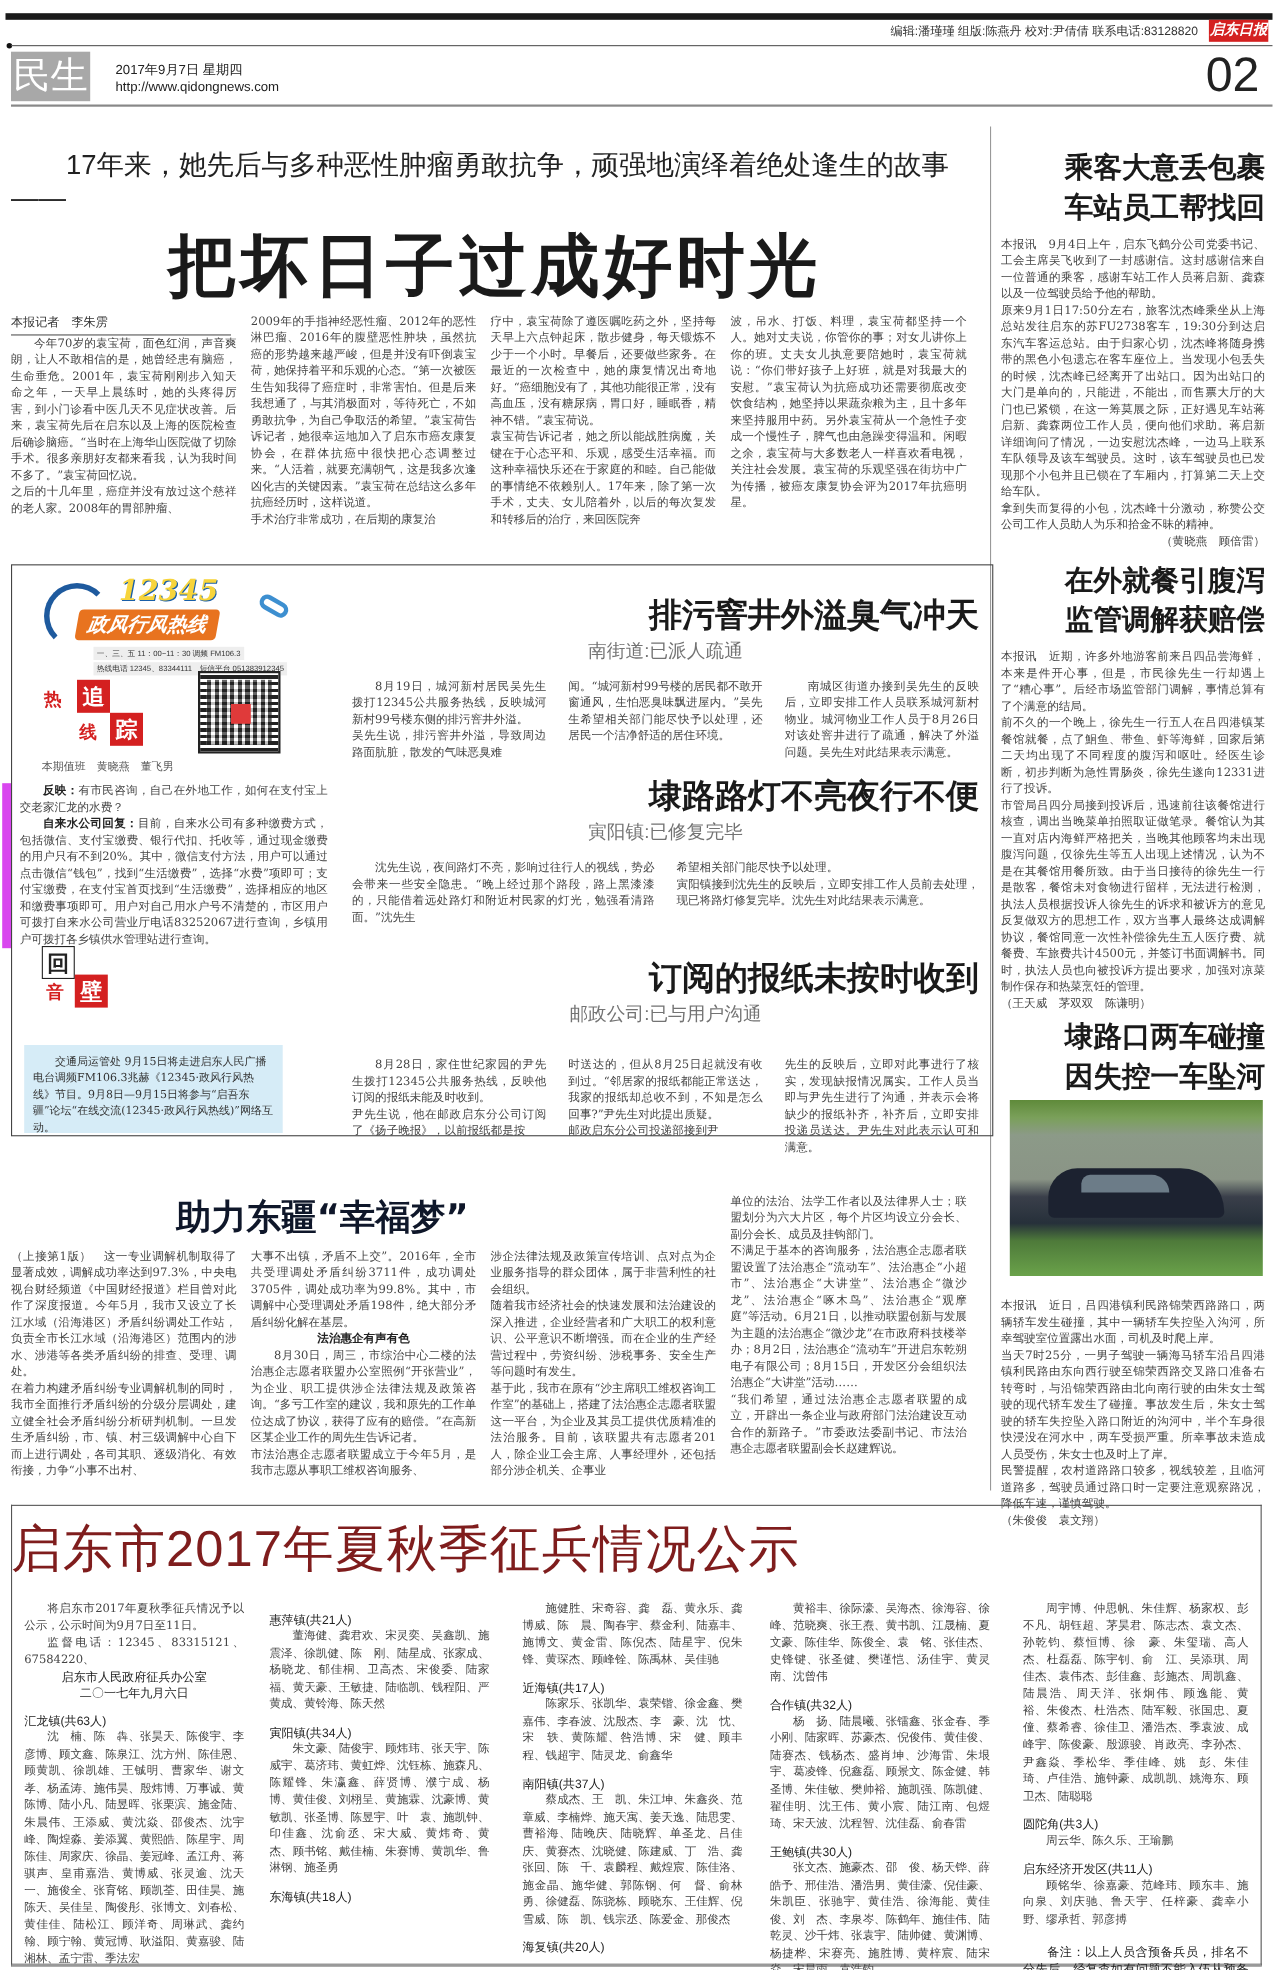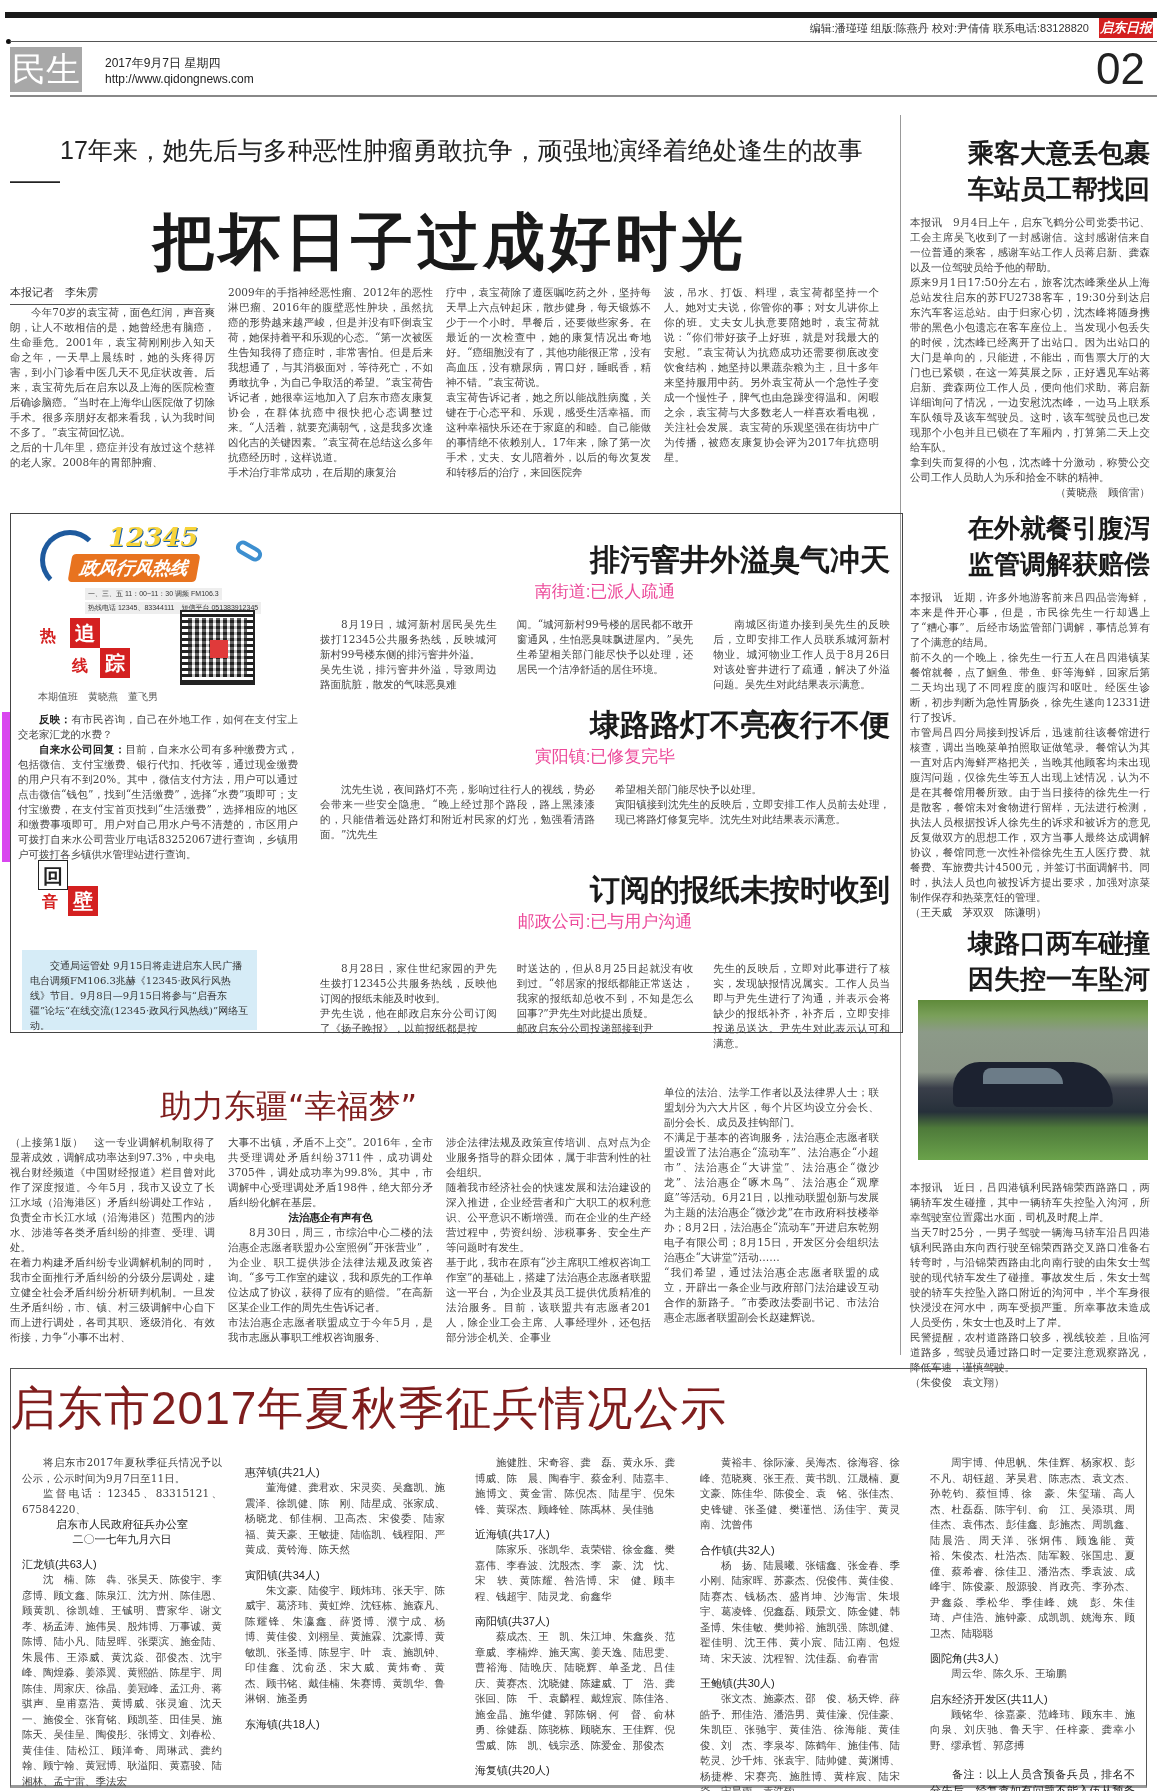--- a/index.html
+++ b/index.html
@@ -24,21 +24,21 @@
 .blueword{font-size:26px;font-weight:bold;color:#f7d43b;font-style:italic;text-shadow:1px 1px 0 #1a5fa8}
 .orange{background:#e8731f;color:#fff;font-size:18px;font-weight:bold;font-style:italic;padding:2px 10px;border-radius:4px;transform:skewX(-10deg);display:inline-block}
 .hotinfo{font-size:7px;color:#333;background:#eee;padding:1px 3px;font-family:"Liberation Sans",sans-serif}
 .redsq{background:#d42020;color:#fff;font-size:20px;font-weight:bold;width:30px;height:30px;text-align:center;line-height:30px}
 .qr{left:180px;top:610px;width:75px;height:75px;border:2px solid #222;background:
 repeating-linear-gradient(0deg,#222 0 3px,#fff 3px 6px),#fff}
 .qr-inner{position:absolute;inset:6px;background:repeating-linear-gradient(90deg,#222 0 4px,#fff 4px 7px);opacity:.7}
 .qr-center{position:absolute;left:28px;top:28px;width:18px;height:18px;background:#e03a3a}
 .feedback{left:2px;top:695px;width:296px;border-left:8px solid #d946ef;padding-left:8px}
 .bluebox{left:22px;top:950px;width:235px;height:80px;background:#d6ecf7;padding:8px;font-size:10px;line-height:15px;color:#333}
-.subhead{font-size:17px;text-align:center;font-family:"Liberation Sans",sans-serif;color:#ec4899}
+.subhead{font-size:17px;text-align:center;font-family:"Liberation Sans",sans-serif;color:#737373}
 .divider-v{background:#999;width:1px}
 .nbox{left:10px;top:1368px;width:1137px;height:420px;border:1px solid #555;border-bottom:3px solid #999}
 .nhead{font-size:46px;font-family:"Liberation Sans",sans-serif;text-align:left;color:#7f1d1d;letter-spacing:1px}
 .town{font-size:11px;font-family:"Liberation Sans",sans-serif;color:#222;margin-top:10px}
 .names{font-size:10.5px;line-height:15.5px;color:#444;text-indent:2em;text-align:justify}
 .photo{left:918px;top:1000px;width:230px;height:160px;background:linear-gradient(180deg,#5f8a3a 0%,#7aa05a 10%,#8c9a88 20%,#8a9486 45%,#3a3f4a 55%,#26303a 70%,#4e7a3a 80%,#6aa24a 100%);overflow:hidden}
 .car{position:absolute;left:35px;top:62px;width:160px;height:45px;background:#1c2230;border-radius:40px 60px 8px 8px}
 .carwin{position:absolute;left:65px;top:68px;width:80px;height:16px;background:#6c7c88;border-radius:10px 20px 0 0}
 </style>
 </head>
@@ -174,21 +174,21 @@
   <div class="subhead">邮政公司:已与用户沟通</div>
   <div style="display:flex;gap:20px;margin-top:28px">
     <div class="col" style="flex:1;white-space:pre-line;text-indent:2em">8月28日，家住世纪家园的尹先生拨打12345公共服务热线，反映他订阅的报纸未能及时收到。
 尹先生说，他在邮政启东分公司订阅了《扬子晚报》，以前报纸都是按</div>
     <div class="col" style="flex:1;white-space:pre-line">时送达的，但从8月25日起就没有收到过。“邻居家的报纸都能正常送达，我家的报纸却总收不到，不知是怎么回事?”尹先生对此提出质疑。
 邮政启东分公司投递部接到尹</div>
     <div class="col" style="flex:1;white-space:pre-line">先生的反映后，立即对此事进行了核实，发现缺报情况属实。工作人员当即与尹先生进行了沟通，并表示会将缺少的报纸补齐，补齐后，立即安排投递员送达。尹先生对此表示认可和满意。</div>
   </div>
 </div>
 
-<div class="abs" style="left:160px;top:1085px;width:400px;font-size:32px;font-weight:normal;font-family:'DejaVu Sans',sans-serif;color:#7f1d1d">助力东疆“幸福梦”</div>
+<div class="abs" style="left:160px;top:1085px;width:400px;font-size:32px;font-weight:bold;font-family:'DejaVu Sans',sans-serif;color:#0f172a">助力东疆“幸福梦”</div>
 <div class="abs col" style="left:10px;top:1135px;width:205px;white-space:pre-line">（上接第1版）　这一专业调解机制取得了显著成效，调解成功率达到97.3%，中央电视台财经频道《中国财经报道》栏目曾对此作了深度报道。今年5月，我市又设立了长江水域（沿海港区）矛盾纠纷调处工作站，负责全市长江水域（沿海港区）范围内的涉水、涉港等各类矛盾纠纷的排查、受理、调处。
 在着力构建矛盾纠纷专业调解机制的同时，我市全面推行矛盾纠纷的分级分层调处，建立健全社会矛盾纠纷分析研判机制。一旦发生矛盾纠纷，市、镇、村三级调解中心自下而上进行调处，各司其职、逐级消化、有效衔接，力争“小事不出村、</div>
 <div class="abs col" style="left:228px;top:1135px;width:205px">
   <div style="white-space:pre-line">大事不出镇，矛盾不上交”。2016年，全市共受理调处矛盾纠纷3711件，成功调处3705件，调处成功率为99.8%。其中，市调解中心受理调处矛盾198件，绝大部分矛盾纠纷化解在基层。</div>
   <div style="text-align:center;font-weight:bold;color:#222;font-family:'Liberation Sans',sans-serif">法治惠企有声有色</div>
   <div style="white-space:pre-line;text-indent:2em">8月30日，周三，市综治中心二楼的法治惠企志愿者联盟办公室照例“开张营业”，为企业、职工提供涉企法律法规及政策咨询。“多亏工作室的建议，我和原先的工作单位达成了协议，获得了应有的赔偿。”在高新区某企业工作的周先生告诉记者。
 市法治惠企志愿者联盟成立于今年5月，是我市志愿从事职工维权咨询服务、</div>
 </div>
 <div class="abs col" style="left:446px;top:1135px;width:205px;white-space:pre-line">涉企法律法规及政策宣传培训、点对点为企业服务指导的群众团体，属于非营利性的社会组织。
 随着我市经济社会的快速发展和法治建设的深入推进，企业经营者和广大职工的权利意识、公平意识不断增强。而在企业的生产经营过程中，劳资纠纷、涉税事务、安全生产等问题时有发生。

